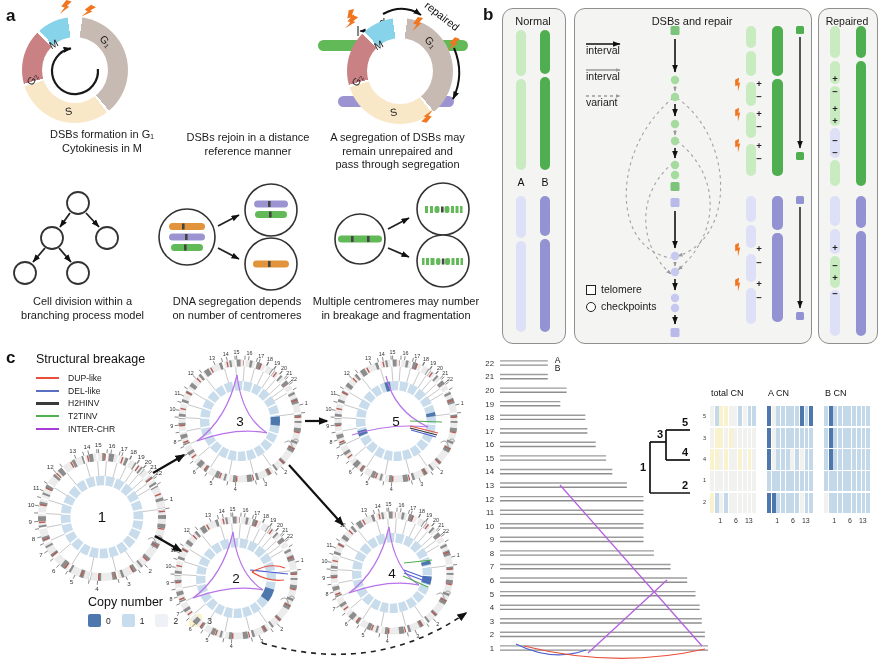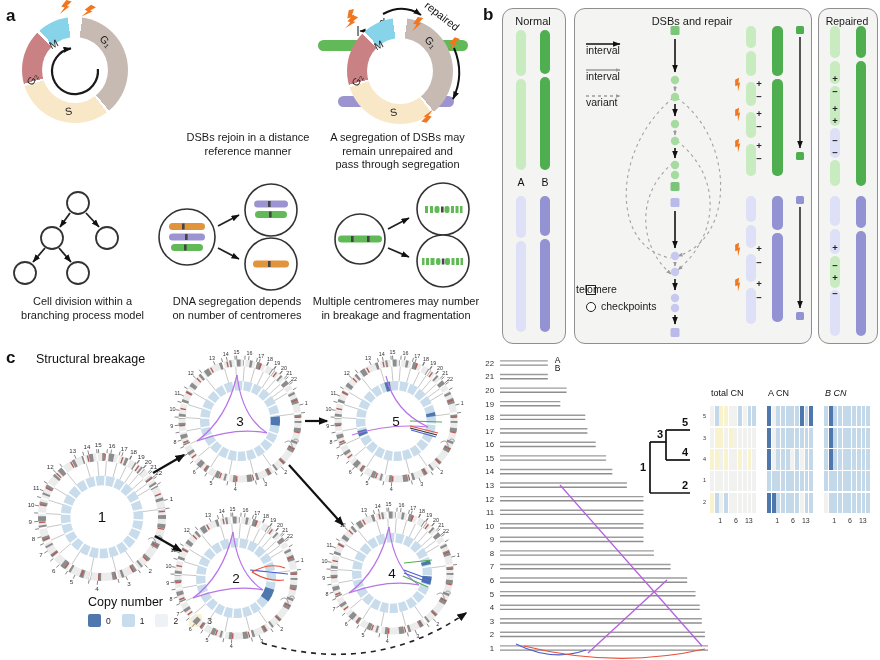--- a/index.html
+++ b/index.html
@@ -121,20 +121,22 @@
 </svg>
 <div class="rotlbl" style="left:422px;top:10px;transform:rotate(38deg)">repaired</div>
 <svg class="bolt" width="10" height="15" style="left:346px;top:10px;transform:rotate(-14deg)">
     <use href="#bolt-shape"></use>
   </svg>
 <svg class="bolt" width="10" height="15" style="left:448px;top:37px;transform:rotate(18deg)">
     <use href="#bolt-shape"></use>
   </svg>
 
 <div class="cap" style="left:12px;top:128px;width:180px">
+  <div>DSBs formation in G₁</div>
+  <div>Cytokinesis in M</div>
 </div>
 <div class="cap" style="left:172px;top:131px;width:152px">
   <div>DSBs rejoin in a distance</div>
   <div>reference manner</div>
 </div>
 <div class="cap" style="left:315px;top:131px;width:165px">
   <div>A segregation of DSBs may</div>
   <div>remain unrepaired and</div>
   <div>pass through segregation</div>
 </div>
@@ -277,21 +279,21 @@
   <line x1="226" y1="29" x2="226" y2="140" stroke="#111" stroke-width="1.4" marker-end="url(#ah)"></line>
   <rect x="222" y="144" width="8" height="8" rx="1.5" fill="#4fae4f"></rect>
   <rect x="222" y="188" width="8" height="8" rx="1.5" fill="#9392d2"></rect>
   <line x1="226" y1="199" x2="226" y2="300" stroke="#111" stroke-width="1.4" marker-end="url(#ah)"></line>
   <rect x="222" y="304" width="8" height="8" rx="1.5" fill="#9392d2"></rect>
 </svg>
 <div class="leg-txt" style="left:586px;top:44px">interval</div>
 <div class="leg-txt" style="left:586px;top:70px">interval</div>
 <div class="leg-txt" style="left:586px;top:96px">variant</div>
 <div class="glyph-sq" style="left:586px;top:285px"></div>
-<div class="leg-txt" style="left:576px;top:283px">telomere</div>
+<div class="leg-txt" style="left:601px;top:283px">telomere</div>
 <div class="glyph-ci" style="left:586px;top:302px"></div>
 <div class="leg-txt" style="left:601px;top:300px">checkpoints</div>
 
 <div class="seg" style="left:746px;top:26px;height:22px;background:#c8ebc0"></div>
 <div class="seg" style="left:746px;top:51px;height:25px;background:#c8ebc0"></div>
 <div class="seg" style="left:746px;top:82px;height:24px;background:#c8ebc0"></div>
 <div class="seg" style="left:746px;top:112px;height:26px;background:#c8ebc0"></div>
 <div class="seg" style="left:746px;top:144px;height:32px;background:#c8ebc0"></div>
 <div class="seg w11" style="left:772px;top:26px;height:50px;background:#4fae4f"></div>
 <div class="seg w11" style="left:772px;top:79px;height:97px;background:#4fae4f"></div>
@@ -349,20 +351,42 @@
 <div class="sign" style="left:829px;top:148px">−</div>
 <div class="sign" style="left:829px;top:243px">+</div>
 <div class="sign" style="left:829px;top:261px">−</div>
 <div class="sign" style="left:829px;top:273px">+</div>
 <div class="sign" style="left:829px;top:289px">−</div>
 
 <div class="panel-label" style="left:6px;top:348px">c</div>
 
 <div class="sv-legend">
   <div class="ttl">Structural breakage</div>
+  <div id="sv-items">
+      <div class="sv-row">
+        <div class="sv-line" style="background:#e8503a"></div>
+        <div class="sv-lab">DUP-like</div>
+      </div>
+      <div class="sv-row">
+        <div class="sv-line" style="background:#5a6fc0"></div>
+        <div class="sv-lab">DEL-like</div>
+      </div>
+      <div class="sv-row">
+        <div class="sv-line" style="background:#3a3a3a"></div>
+        <div class="sv-lab">H2HINV</div>
+      </div>
+      <div class="sv-row">
+        <div class="sv-line" style="background:#4fae4f"></div>
+        <div class="sv-lab">T2TINV</div>
+      </div>
+      <div class="sv-row">
+        <div class="sv-line" style="background:#a93bd6"></div>
+        <div class="sv-lab">INTER-CHR</div>
+      </div>
+    </div>
 </div>
 
 <div class="cn-legend">
   <div class="ttl">Copy number</div>
   <div class="cn-items" id="cn-items">
       <div class="cn-sw" style="background: rgb(78, 119, 174);"></div>
       <div class="cn-lab">0</div>
       <div class="cn-sw" style="background: rgb(199, 220, 236);"></div>
       <div class="cn-lab">1</div>
       <div class="cn-sw" style="background: rgb(238, 242, 246);"></div>
@@ -1382,21 +1406,21 @@
         <div class="hm-cell" style="background: rgb(195, 217, 234);"></div>
         <div class="hm-cell" style="background: rgb(195, 217, 234);"></div>
         <div class="hm-cell" style="background: rgb(241, 241, 239);"></div>
         <div class="hm-cell" style="background: rgb(195, 217, 234);"></div>
         <div class="hm-cell" style="background: rgb(195, 217, 234);"></div>
       </div>
     </div>
     <div class="hm-tick" style="left: 83.28px; top: 131px;">1</div>
     <div class="hm-tick" style="left: 98.92px; top: 131px;">6</div>
     <div class="hm-tick" style="left: 109.96px; top: 131px;">13</div>
-    <div class="hm-title" style="left: 133px; top: 2px; font-style: italic;">B CN</div>
+    <div class="hm-title" style="left: 133px; top: 2px;">B CN</div>
     <div class="hm-grid" style="left: 132px; top: 20px; width: 46px; height: 107px;">
       <div class="hm-row">
         <div class="hm-cell" style="background: rgb(195, 217, 234);"></div>
         <div class="hm-cell" style="background: rgb(78, 119, 174);"></div>
         <div class="hm-cell" style="background: rgb(195, 217, 234);"></div>
         <div class="hm-cell" style="background: rgb(195, 217, 234);"></div>
         <div class="hm-cell" style="background: rgb(195, 217, 234);"></div>
         <div class="hm-cell" style="background: rgb(195, 217, 234);"></div>
         <div class="hm-cell" style="background: rgb(195, 217, 234);"></div>
         <div class="hm-cell" style="background: rgb(195, 217, 234);"></div>

